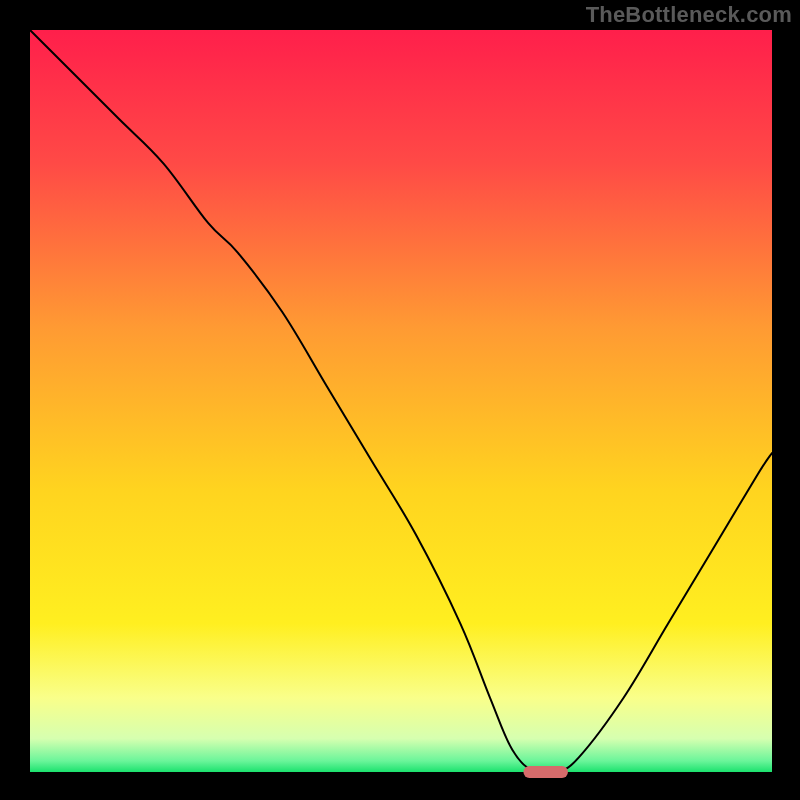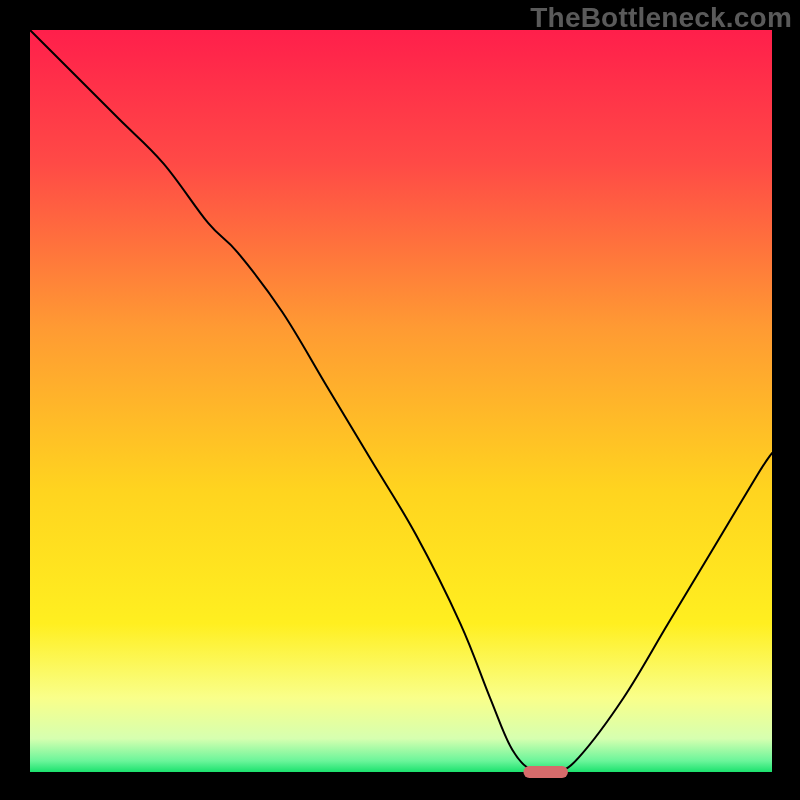--- a/index.html
+++ b/index.html
@@ -14,21 +14,21 @@
   .wrap {
     position: relative;
     width: 800px;
     height: 800px;
   }
   .watermark {
     position: absolute;
     top: 2px;
     right: 8px;
     color: #5a5a5a;
-    font-size: 28px;
+    font-size: 22px;
     font-weight: 600;
     letter-spacing: 0.2px;
     z-index: 20;
     user-select: none;
   }
   .plot {
     position: absolute;
     display: block;
   }
 </style>

